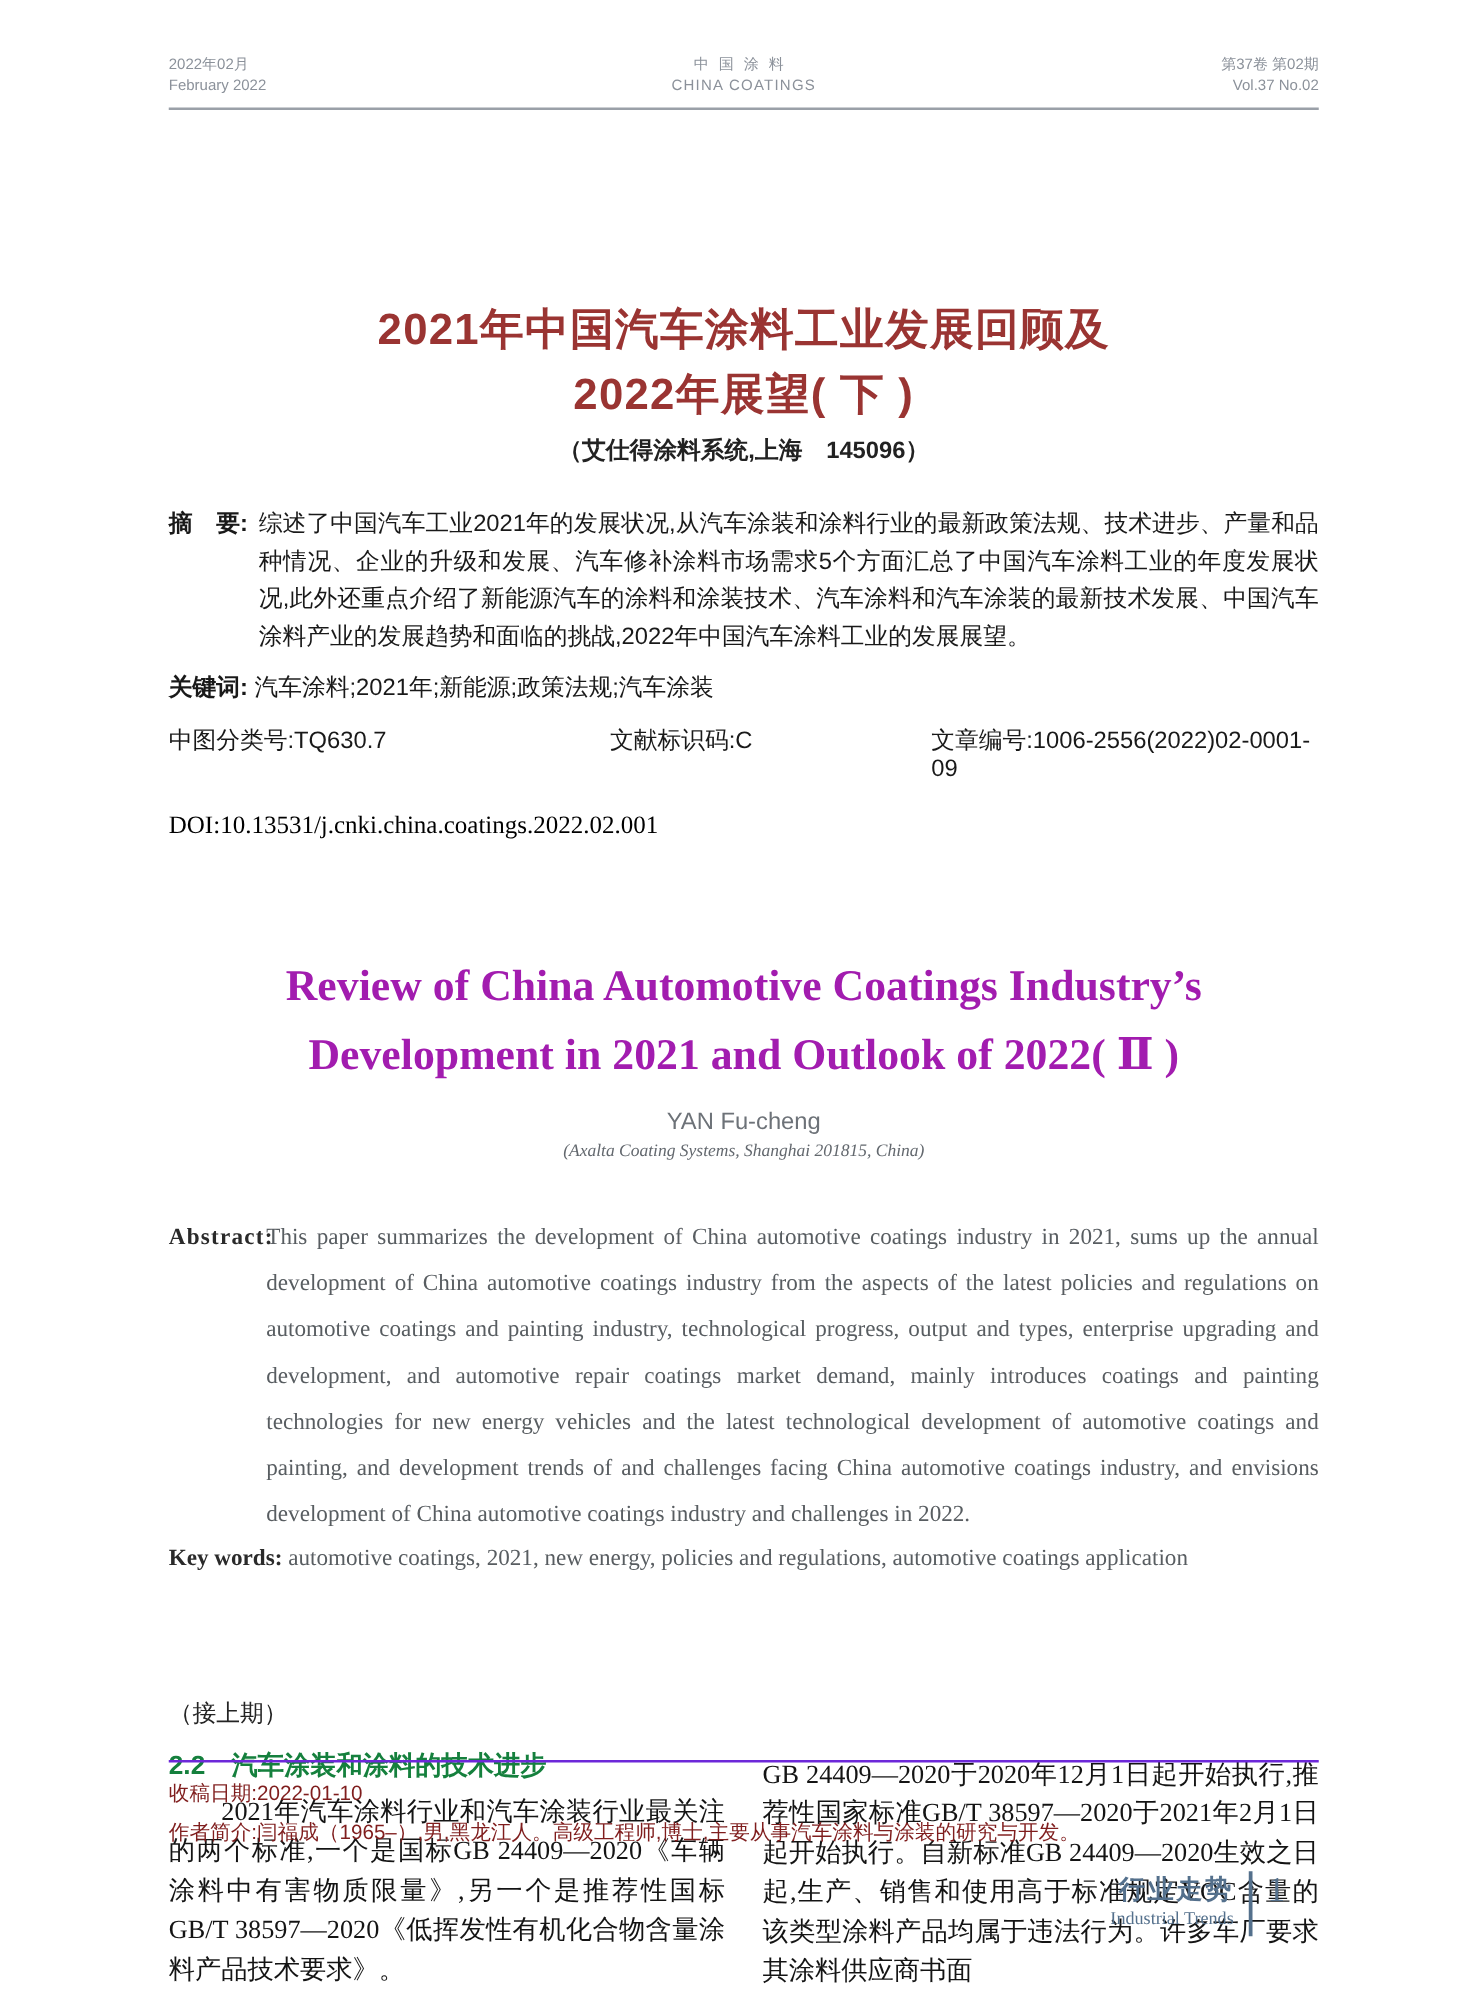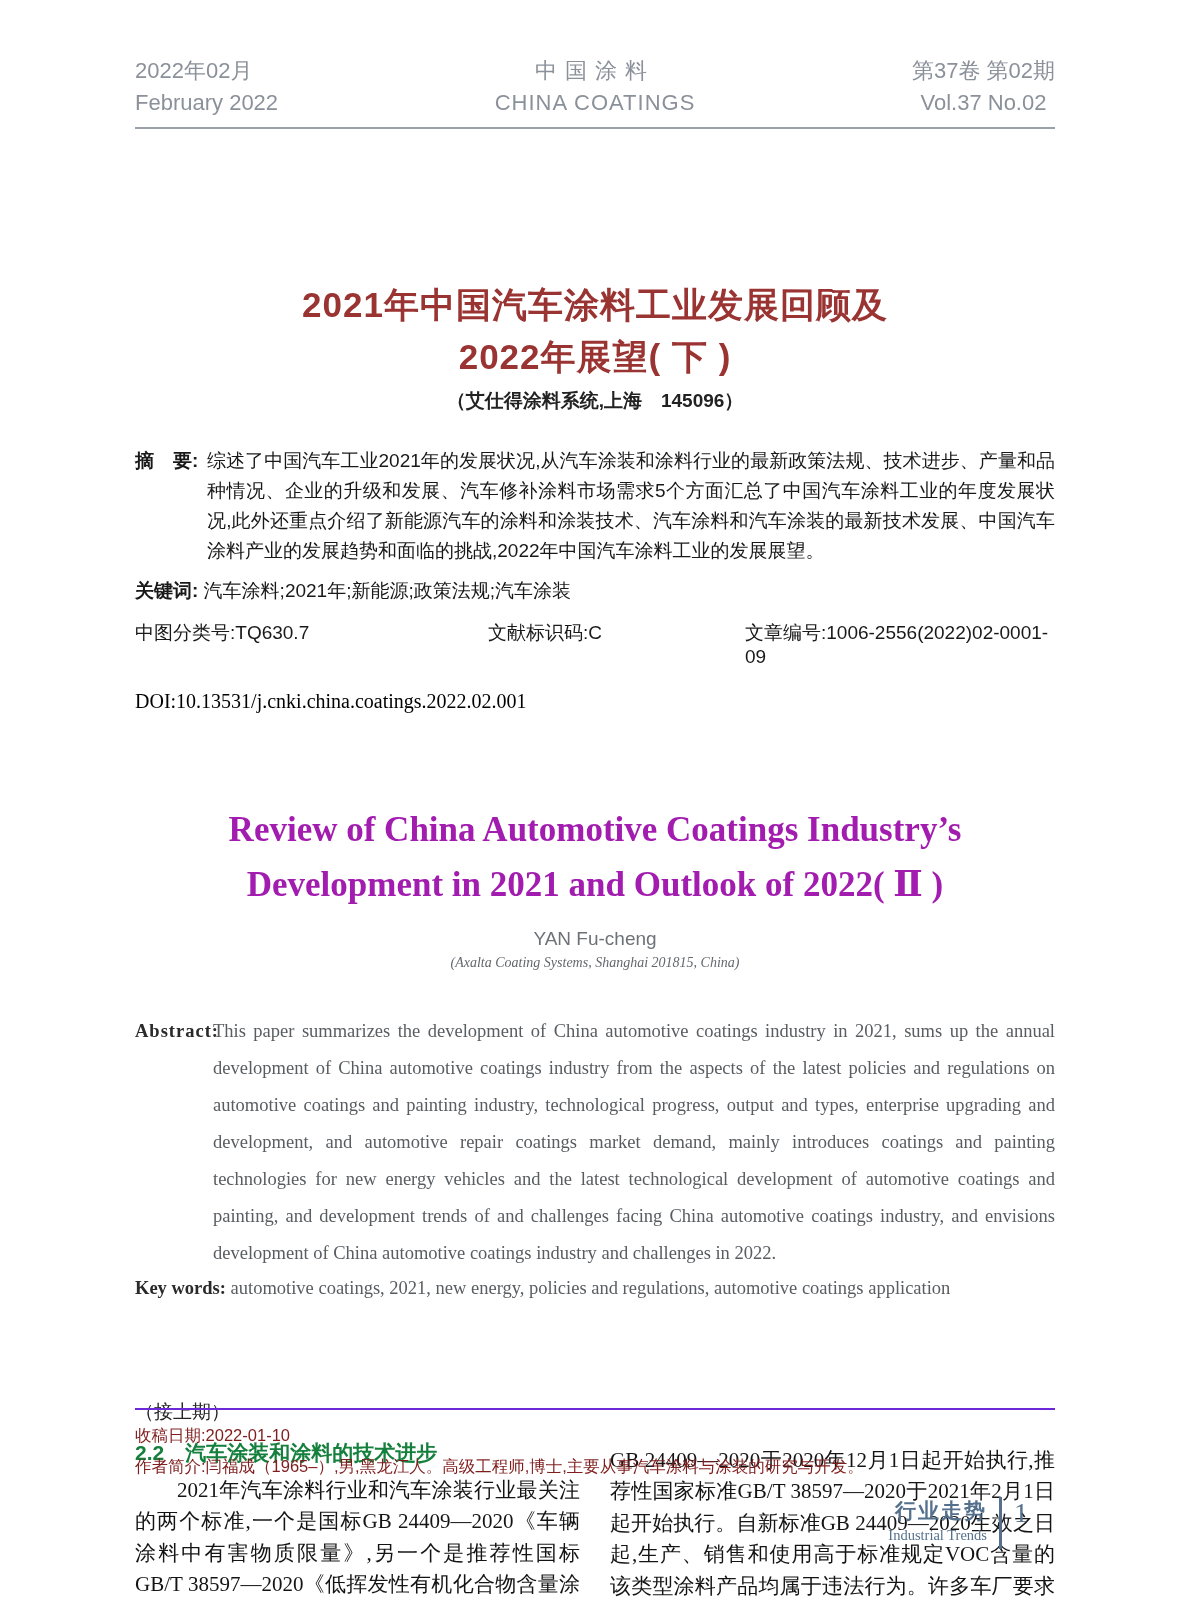--- a/index.html
+++ b/index.html
@@ -17,30 +17,30 @@
   .content {
     position: relative;
     padding: 0 132px 0 135px;
   }
 
   
   .journal-header {
     display: flex;
     justify-content: space-between;
     align-items: flex-end;
-    padding-top: 55px;
+    padding-top: 43px;
     border-bottom: 2px solid #9aa0a8;
     padding-bottom: 8px;
     color: #8b919a;
-    font-size: 22px;
+    font-size: 12px;
     line-height: 1.45;
   }
   .jh-left  { text-align: left;  }
   .jh-center{ text-align: center; letter-spacing: 1px; }
-  .jh-right { text-align: center; }
+  .jh-right { text-align: right; }
   .jh-center .cn { letter-spacing: 8px; }
 
   
   .title-cn {
     margin-top: 150px;
     text-align: center;
     color: #9a3432;
     font-weight: bold;
     font-size: 35px;
     line-height: 1.48;

